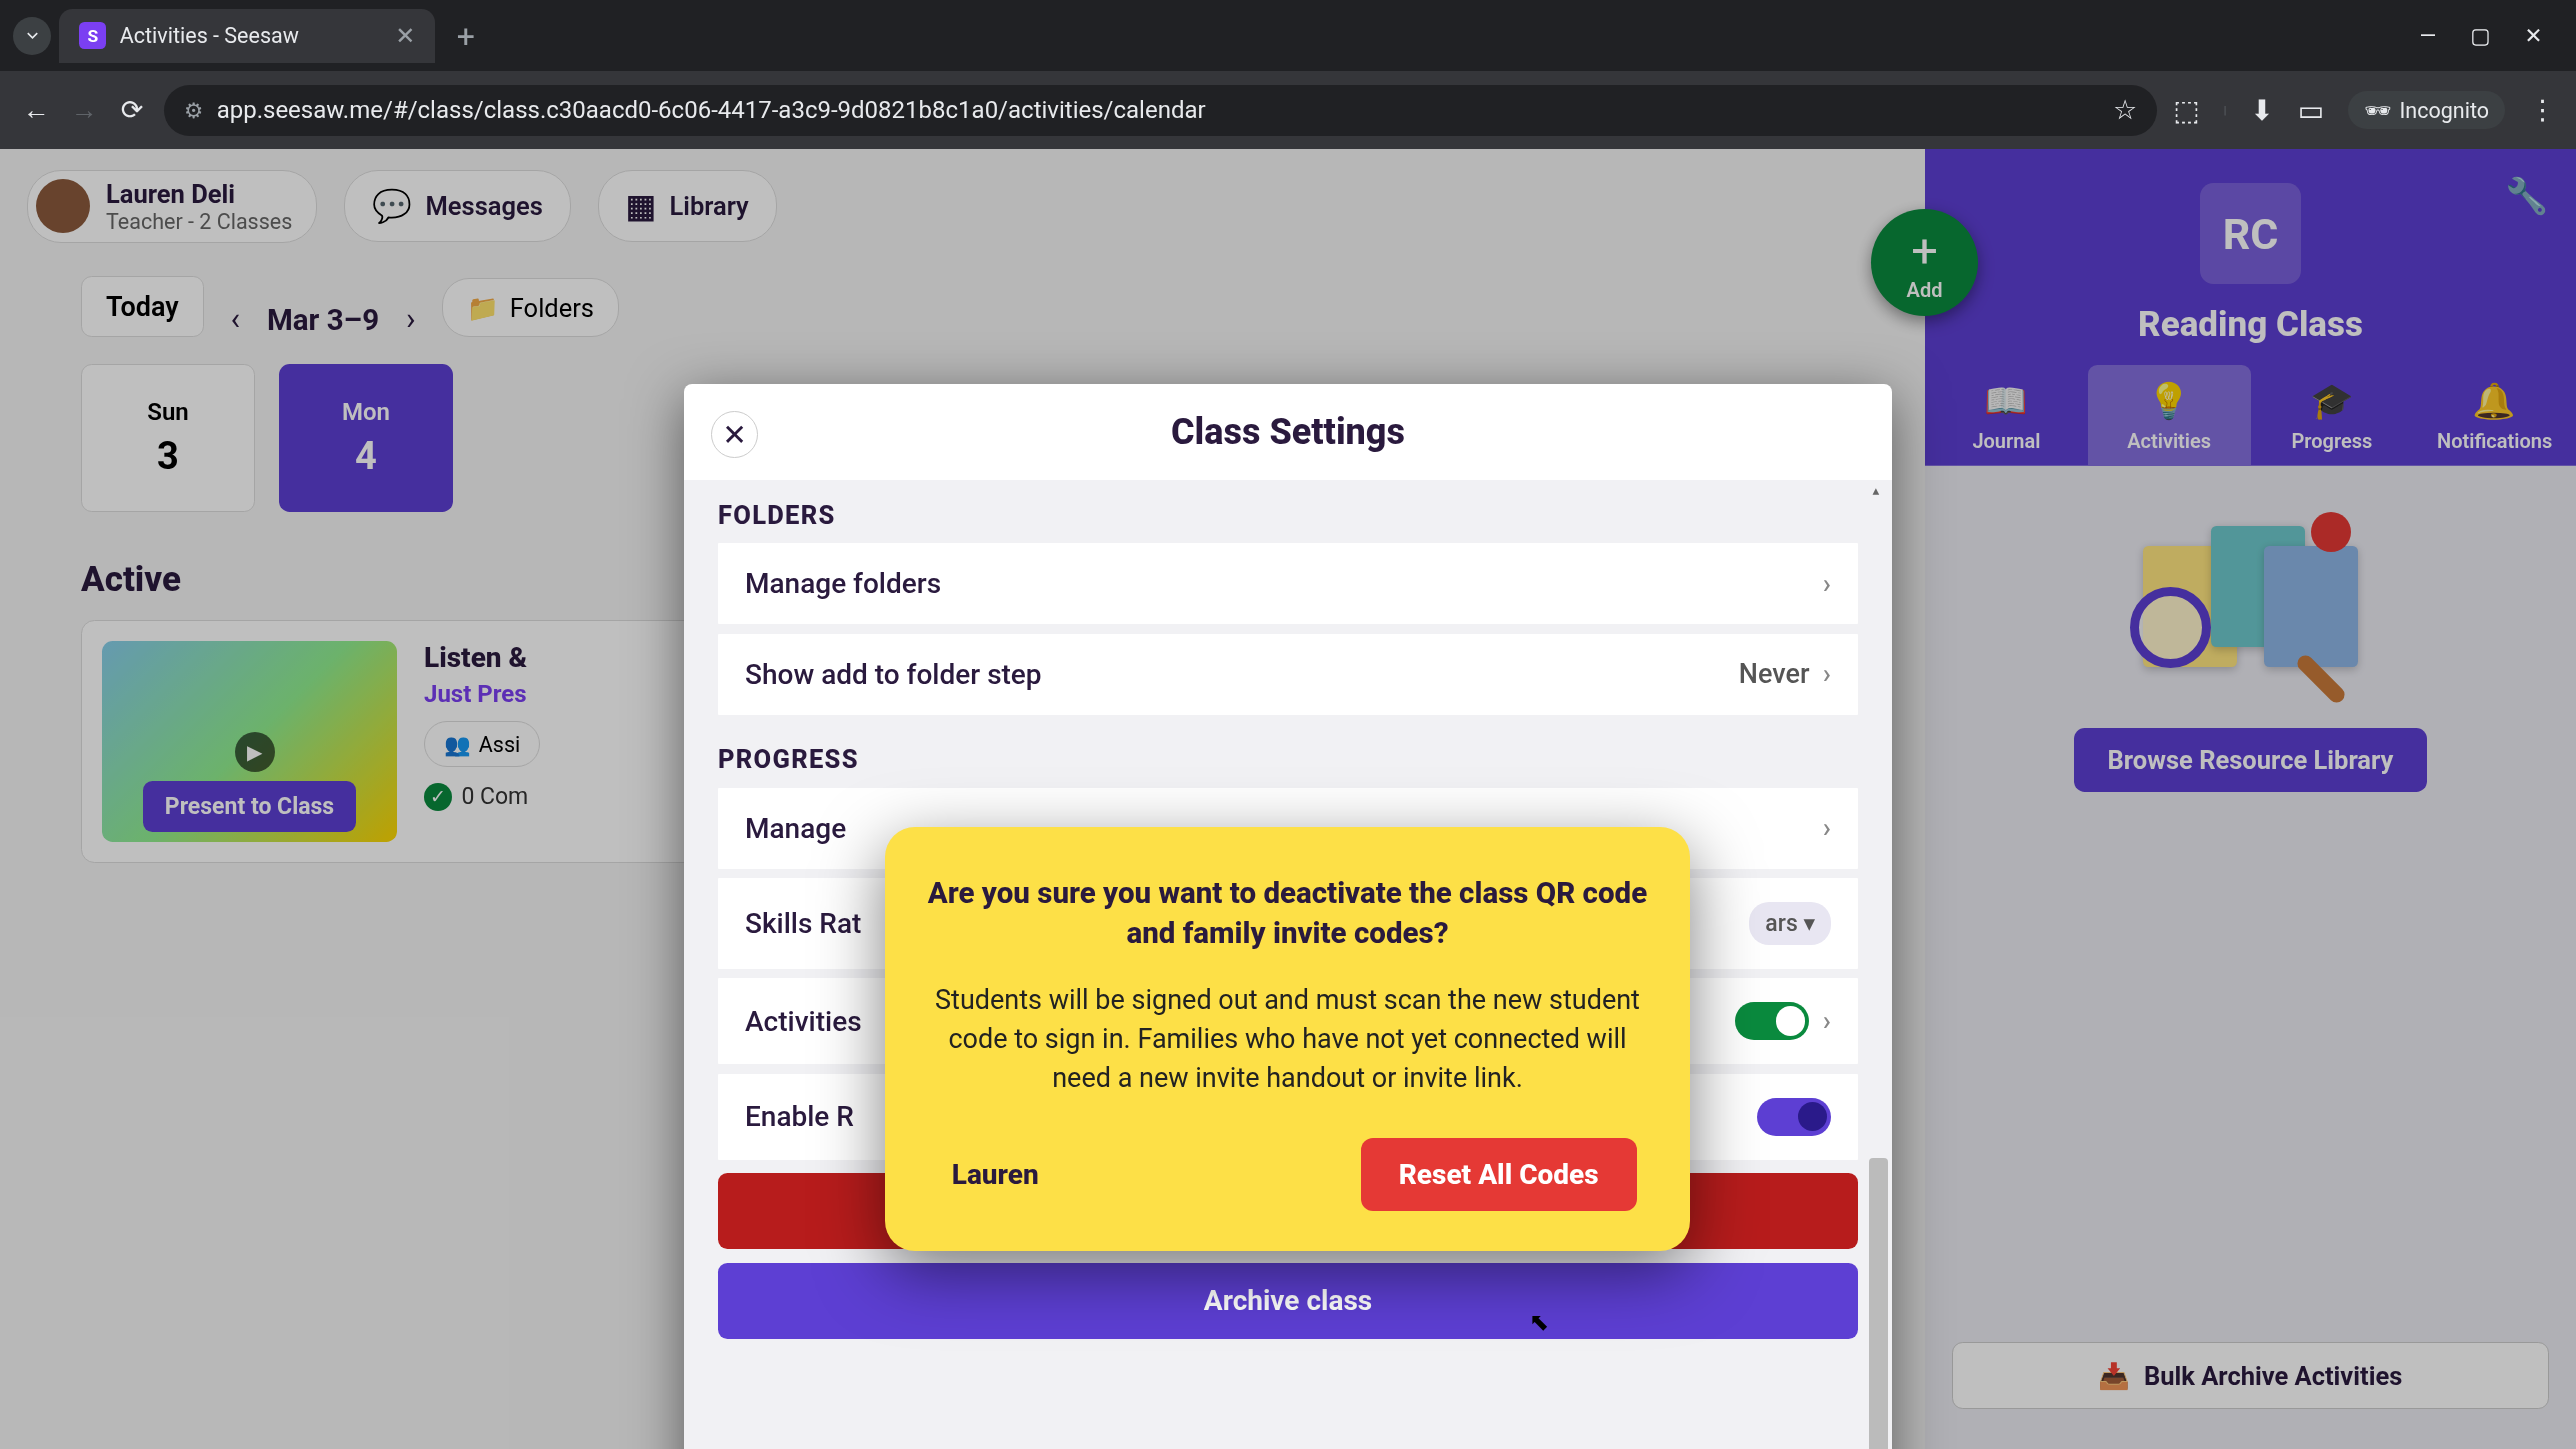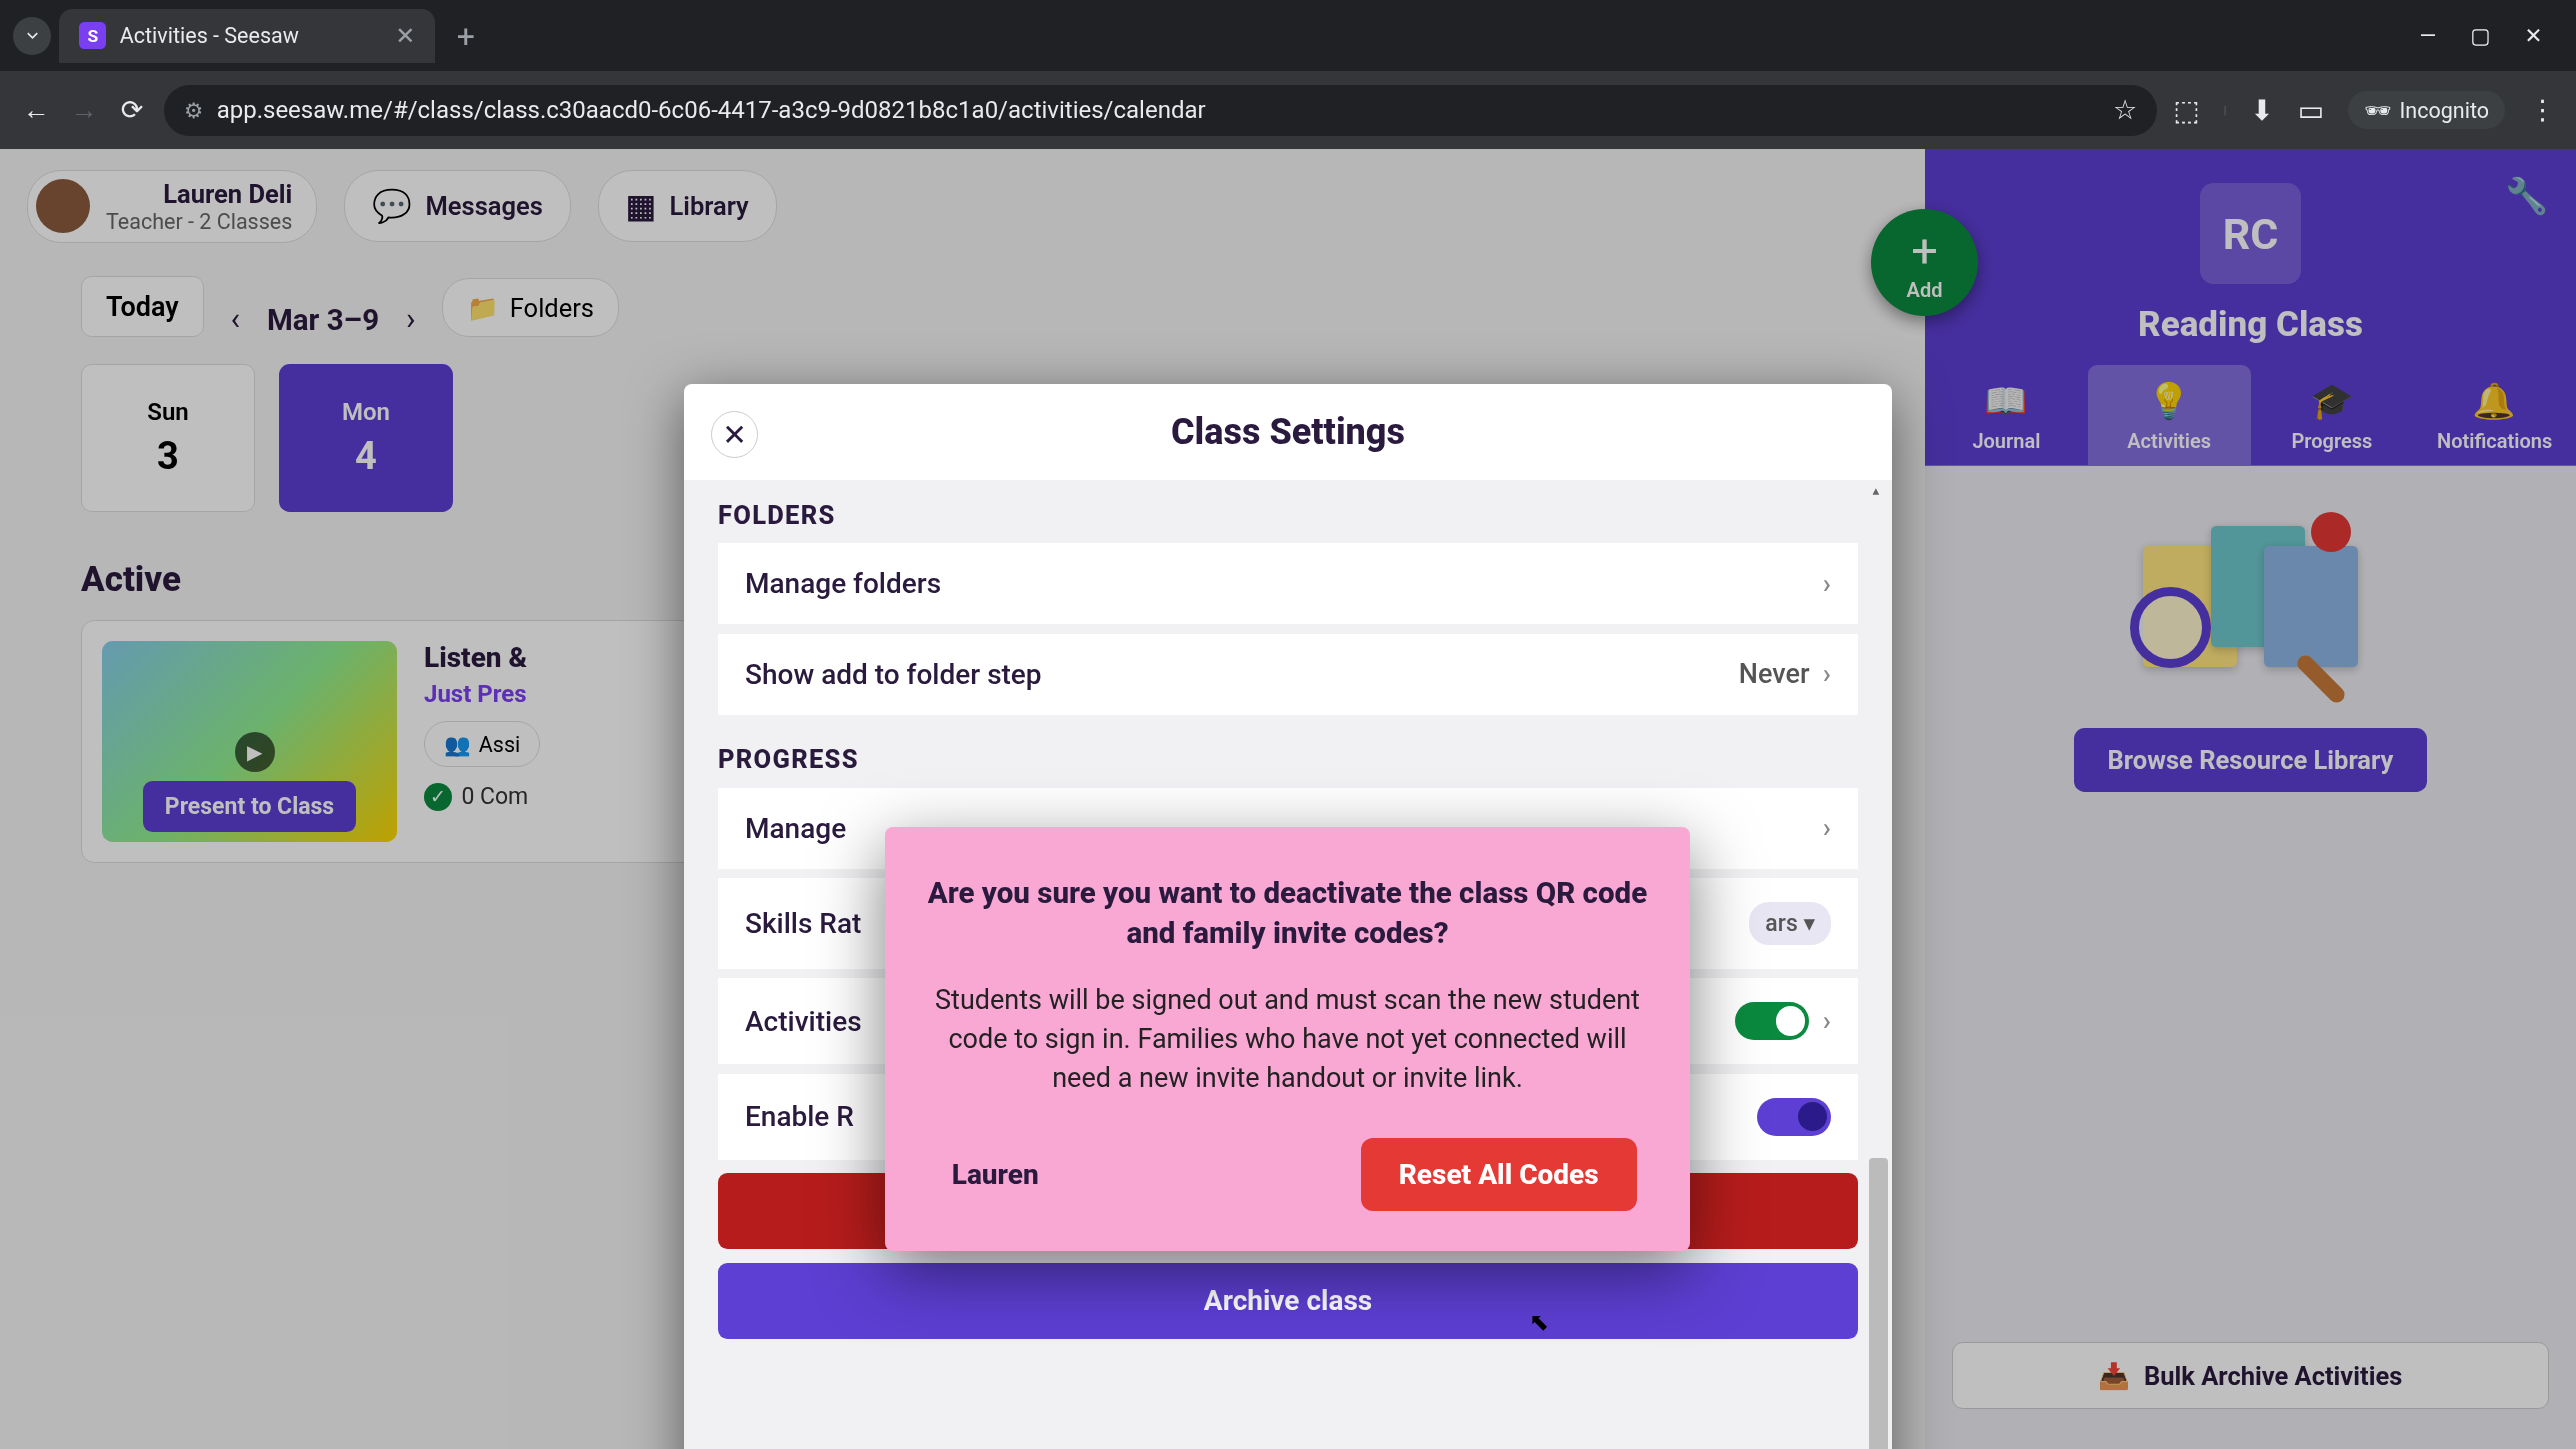--- a/index.html
+++ b/index.html
@@ -26,21 +26,21 @@
   .addr-star { color: #e8eaed; font-size: 27px; }
   .toolbar-right { display: flex; gap: 24px; color: #e8eaed; align-items: center; }
   .incog { display:flex; align-items:center; gap:8px; background:#3c4043; padding:6.7px 16px; border-radius:27px; font-size:21.5px;}
 
   
   .app { flex: 1; background: #f5f5f5; display: flex; position: relative; }
   .overlay { position:absolute; inset:0; background:rgba(0,0,0,0.25); z-index:5; }
 
   .main-col { flex: 1; display:flex; flex-direction:column; }
   .topbar { height: 114px; display:flex; align-items:center; padding:0 27px; gap:27px; position:relative; z-index:1; }
-  .user-pill { display:flex; align-items:center; gap:16px; background:#fff; border:1.3px solid #ddd; border-radius:34px; padding:8px 24px 8px 8px;text-align:right; }
+  .user-pill { display:flex; align-items:center; gap:16px; background:#fff; border:1.3px solid #ddd; border-radius:34px; padding:8px 24px 8px 8px; }
   .avatar { width:54px; height:54px; border-radius:50%; background:#8b5a3c; }
   .user-name { font-size:25.5px; font-weight:700; color:#2a1a3e; }
   .user-sub { font-size:21.5px; color:#666; }
   .pill-btn { display:flex; align-items:center; gap:13.4px; background:#fff; border:1.3px solid #ddd; border-radius:34px; padding:16px 27px; font-size:25.5px; font-weight:600; color:#2a1a3e; }
   .msg-icon { font-size:32px; }
 
   .calendar-bar { display:flex; align-items:flex-end; gap:13.4px; padding:13.4px 81px; }
   .cal-btn { background:#fff; border:1.3px solid #ddd; border-radius:10.7px; padding:13.4px 24px; font-size:27px; font-weight:600; }
   .cal-arrow { font-size:32px; color:#2a1a3e; padding:0 13.4px; cursor:pointer; }
   .cal-range { font-size:29.5px; font-weight:700; color:#2a1a3e; }
@@ -104,21 +104,21 @@
   .stars-badge { background:#e8e6f2; padding:8px 16px; border-radius:20px; font-size:23px; }
   .toggle { width:74px; height:38px; background:#5d3fd3; border-radius:20px; position:relative; }
   .toggle.green { background:#0a8a3e; }
   .toggle::after { content:''; position:absolute; right:4px; top:4px; width:29.5px; height:29.5px; background:#fff; border-radius:50%; }
   .toggle.purple::after { background:#2a1a8a; }
   .big-btn { width:100%; padding:21.5px; border-radius:9.4px; font-size:28px; font-weight:700; color:#fff; text-align:center; margin-top:13.4px; }
   .big-btn.red { background:#b71c1c; }
   .big-btn.purple { background:#5d3fd3; }
 
   
-  .confirm { position:absolute; left:885px; top:678px; width:805px; background:#f9a8d4; border-radius:8px; box-shadow:0 20px 67px rgba(0,0,0,0.5); z-index:20; padding:47px 40px 40px; }
+  .confirm { position:absolute; left:885px; top:678px; width:805px; background:#fde047; border-radius:30px; box-shadow:0 20px 67px rgba(0,0,0,0.5); z-index:20; padding:47px 40px 40px; }
   .confirm-title { font-size:29.5px; font-weight:800; color:#2a1a3e; text-align:center; line-height:1.35; }
   .confirm-body { font-size:27px; color:#222; text-align:center; line-height:1.45; margin-top:27px; }
   .confirm-btns { display:flex; align-items:center; justify-content:space-between; margin-top:40px; padding:0 13.4px;}
   .cancel-btn { font-size:28px; font-weight:800; color:#2a1a3e; cursor:pointer; padding:19px 13.4px;}
   .reset-btn { background:#e53935; color:#fff; font-size:28px; font-weight:800; padding:20px 38px; border-radius:12px; cursor:pointer; }
 
   .cursor { position:absolute; left:1529px; top:1159px; font-size:24px; color:#000; z-index:30; }
 </style>
 </head>
 <body>

